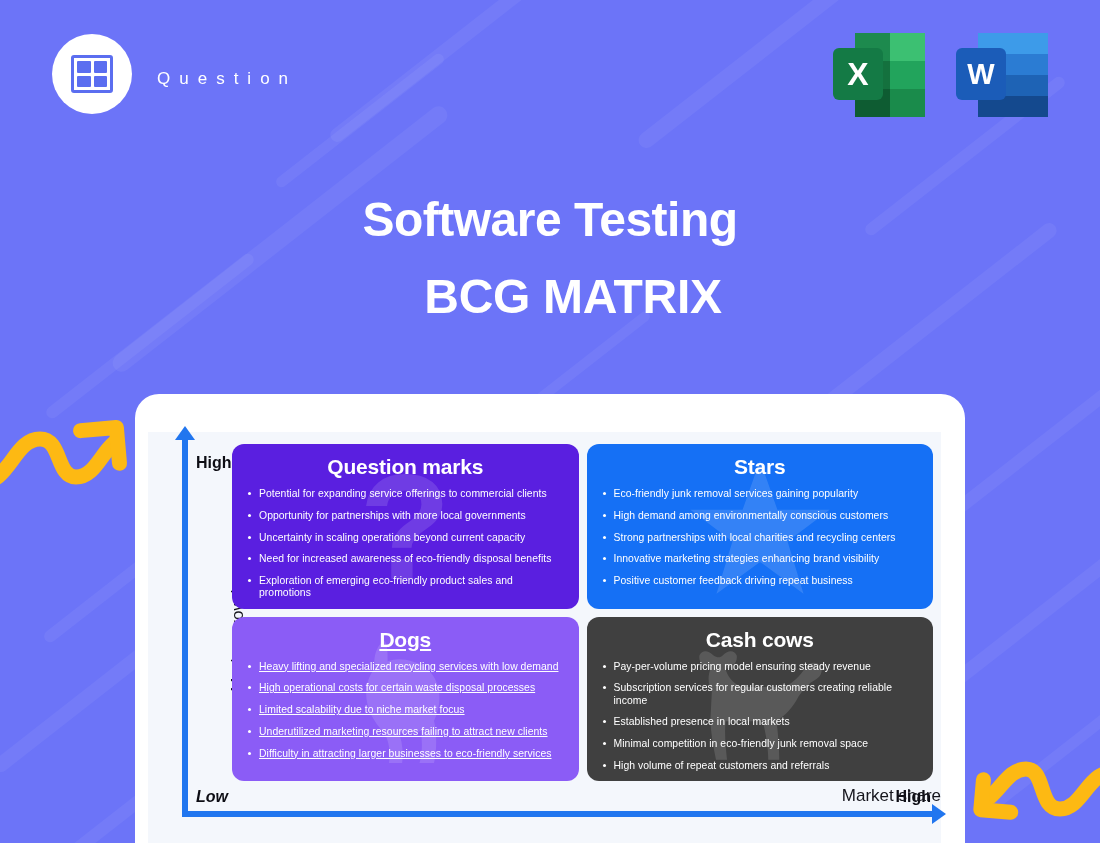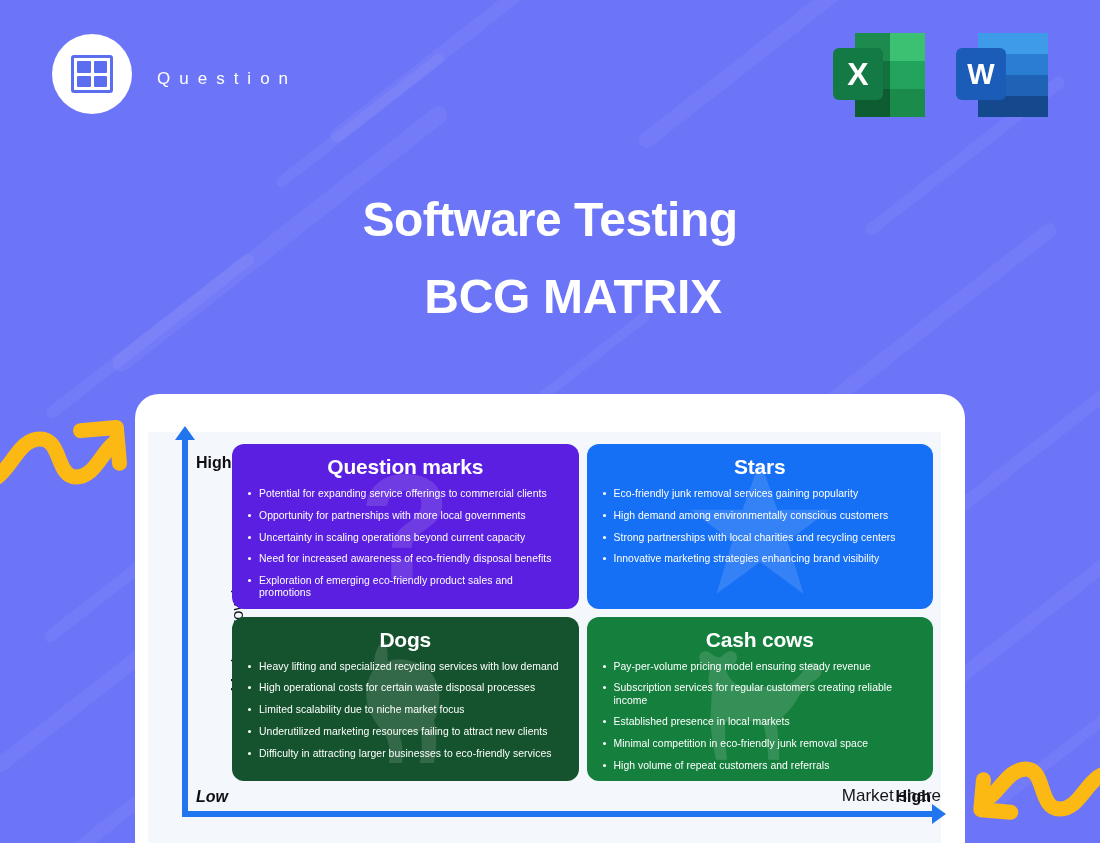--- a/index.html
+++ b/index.html
@@ -233,22 +233,22 @@
   }
   .quad {
     position: relative;
     border-radius: 12px;
     overflow: hidden;
     padding: 11px 14px 8px 14px;
     color: #ffffff;
   }
   .quad.q-question { background: #5a1fe0; }
   .quad.q-stars    { background: #1570f5; }
-  .quad.q-dogs     { background: #14532d; }
-  .quad.q-cash     { background: #15803d; }
+  .quad.q-dogs     { background: #8b5cf6; text-decoration: underline; }
+  .quad.q-cash     { background: #404040; }
 
   .quad-watermark {
     position: absolute;
     left: 50%; top: 52%;
     transform: translate(-50%,-50%);
     opacity: 0.13;
     pointer-events: none;
     z-index: 0;
   }
   .quad-title {
@@ -388,20 +388,21 @@
       <div class="quad q-stars">
         <svg class="quad-watermark" width="150" height="145" viewBox="0 0 100 100">
           <path fill="#ffffff" d="M50 2 L62 36 L98 36 L69 58 L80 94 L50 72 L20 94 L31 58 L2 36 L38 36 Z"></path>
         </svg>
         <div class="quad-title">Stars</div>
         <ul class="quad-list">
           <li>Eco-friendly junk removal services gaining popularity</li>
           <li>High demand among environmentally conscious customers</li>
           <li>Strong partnerships with local charities and recycling centers</li>
           <li>Innovative marketing strategies enhancing brand visibility</li>
+          <li>Positive customer feedback driving repeat business</li>
         </ul>
       </div>
 
       <div class="quad q-dogs">
         <svg class="quad-watermark" width="145" height="150" viewBox="0 0 100 100">
           <path fill="#ffffff" d="M36 8 C31 10 28 18 29 27 C24 33 22 42 24 51 C26 60 31 66 36 72
             C39 77 40 84 39 92 L48 92 C49 84 48 76 45 70 C50 72 56 72 61 70
             C62 78 62 86 60 92 L70 92 C72 83 72 72 70 63 C74 55 75 45 72 37
             C69 29 63 24 55 22 C49 20 43 20 38 22 C38 16 38 11 36 8 Z"></path>
           <circle cx="40" cy="33" r="2.6" fill="#ffffff"></circle>

